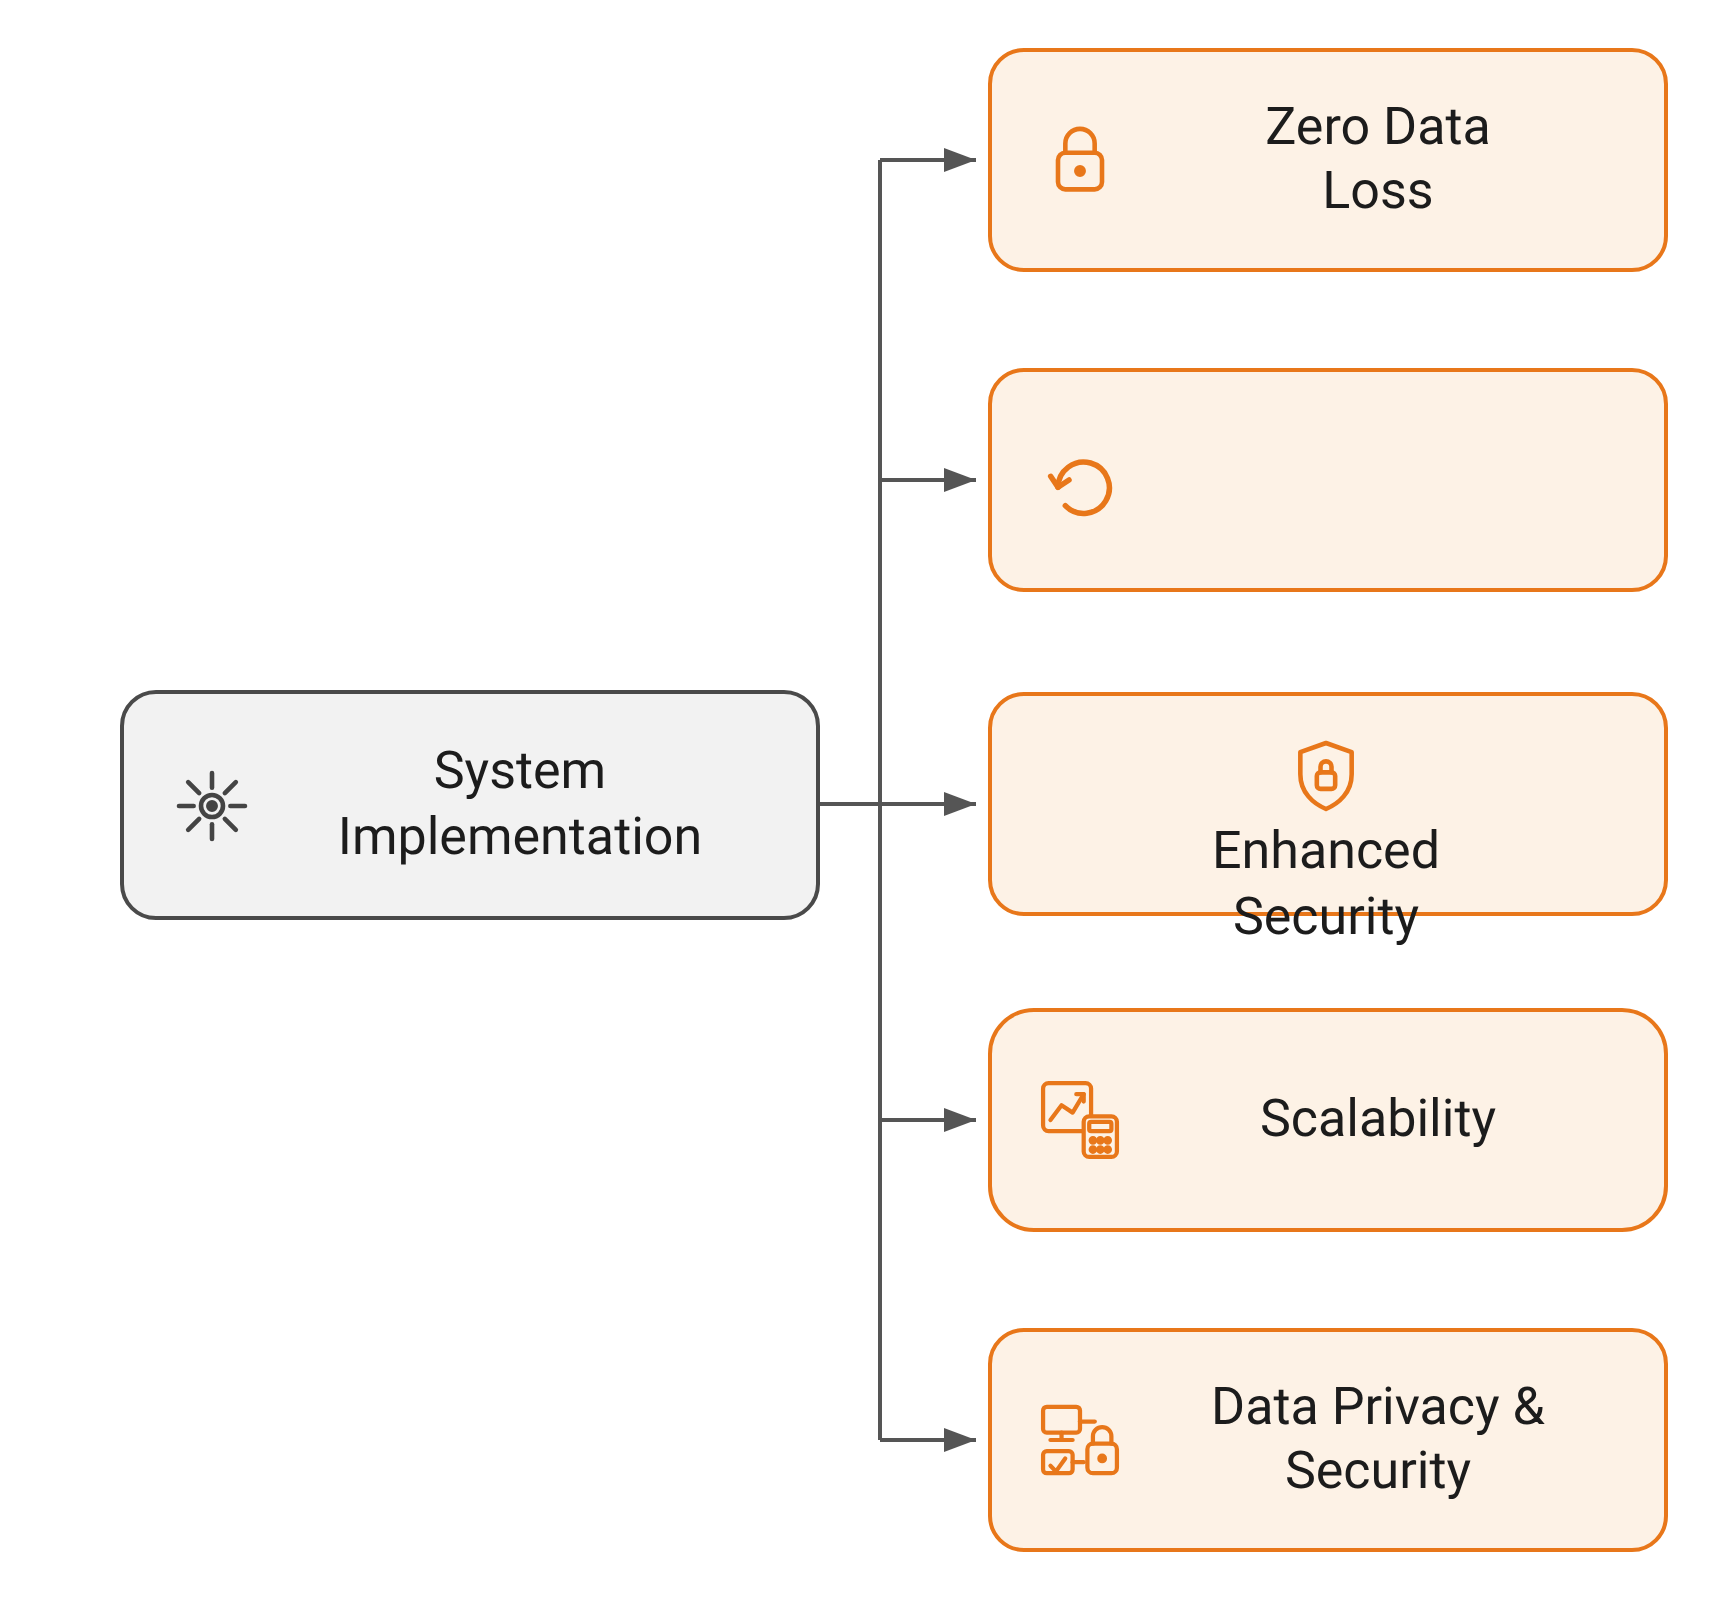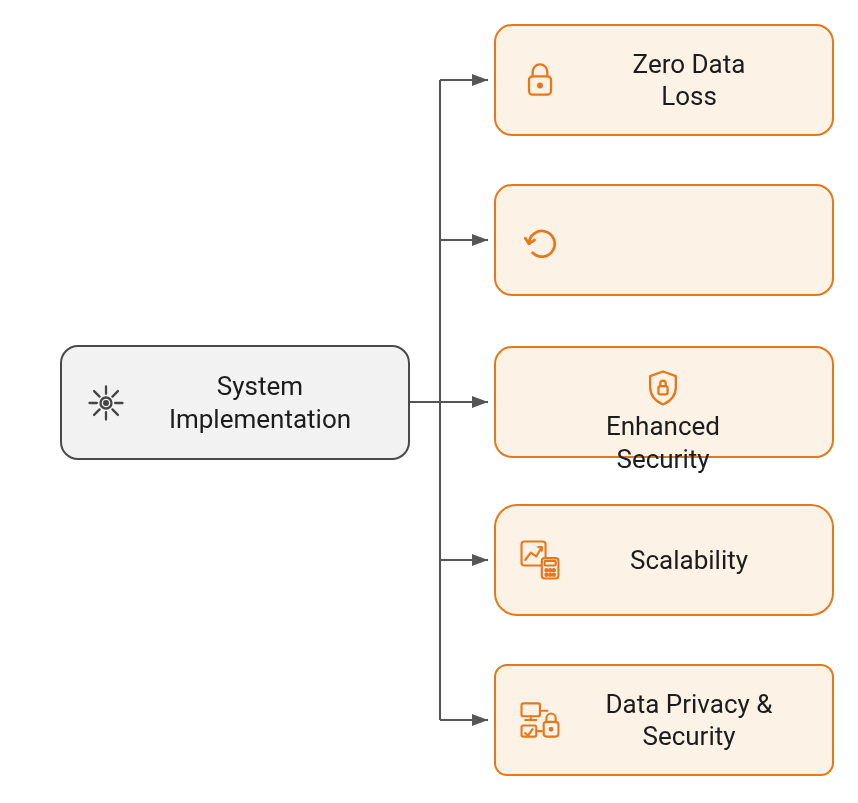--- a/index.html
+++ b/index.html
@@ -137,21 +137,21 @@
       <circle cx="37" cy="37" r="1.2" fill="#e8771a"></circle>
       <circle cx="41" cy="37" r="1.2" fill="#e8771a"></circle>
       <circle cx="33" cy="42" r="1.2" fill="#e8771a"></circle>
       <circle cx="37" cy="42" r="1.2" fill="#e8771a"></circle>
       <circle cx="41" cy="42" r="1.2" fill="#e8771a"></circle>
     </svg>
   </span>
   <span class="label">Scalability</span>
 </div>
 
-<div class="node target-node" style="left:494px; top:664px;border-radius:13px;">
+<div class="node target-node" style="left:494px; top:664px;">
   <span class="icon-wrap">
     <svg width="48" height="48" viewBox="0 0 52 52" fill="none" stroke-width="2.3" class="ic-orange" stroke-linecap="round" stroke-linejoin="round">
       <rect x="6" y="8" width="20" height="14" rx="2"></rect>
       <line x1="16" y1="22" x2="16" y2="26"></line>
       <line x1="10" y1="26" x2="22" y2="26"></line>
       <rect x="6" y="32" width="16" height="12" rx="2"></rect>
       <polyline points="10,40 13,43 18,36"></polyline>
       <rect x="30" y="28" width="16" height="16" rx="3"></rect>
       <path d="M33 28 v-4 a5 5 0 0 1 10 0 v4"></path>
       <circle cx="38" cy="36" r="1.5" fill="#e8771a"></circle>

